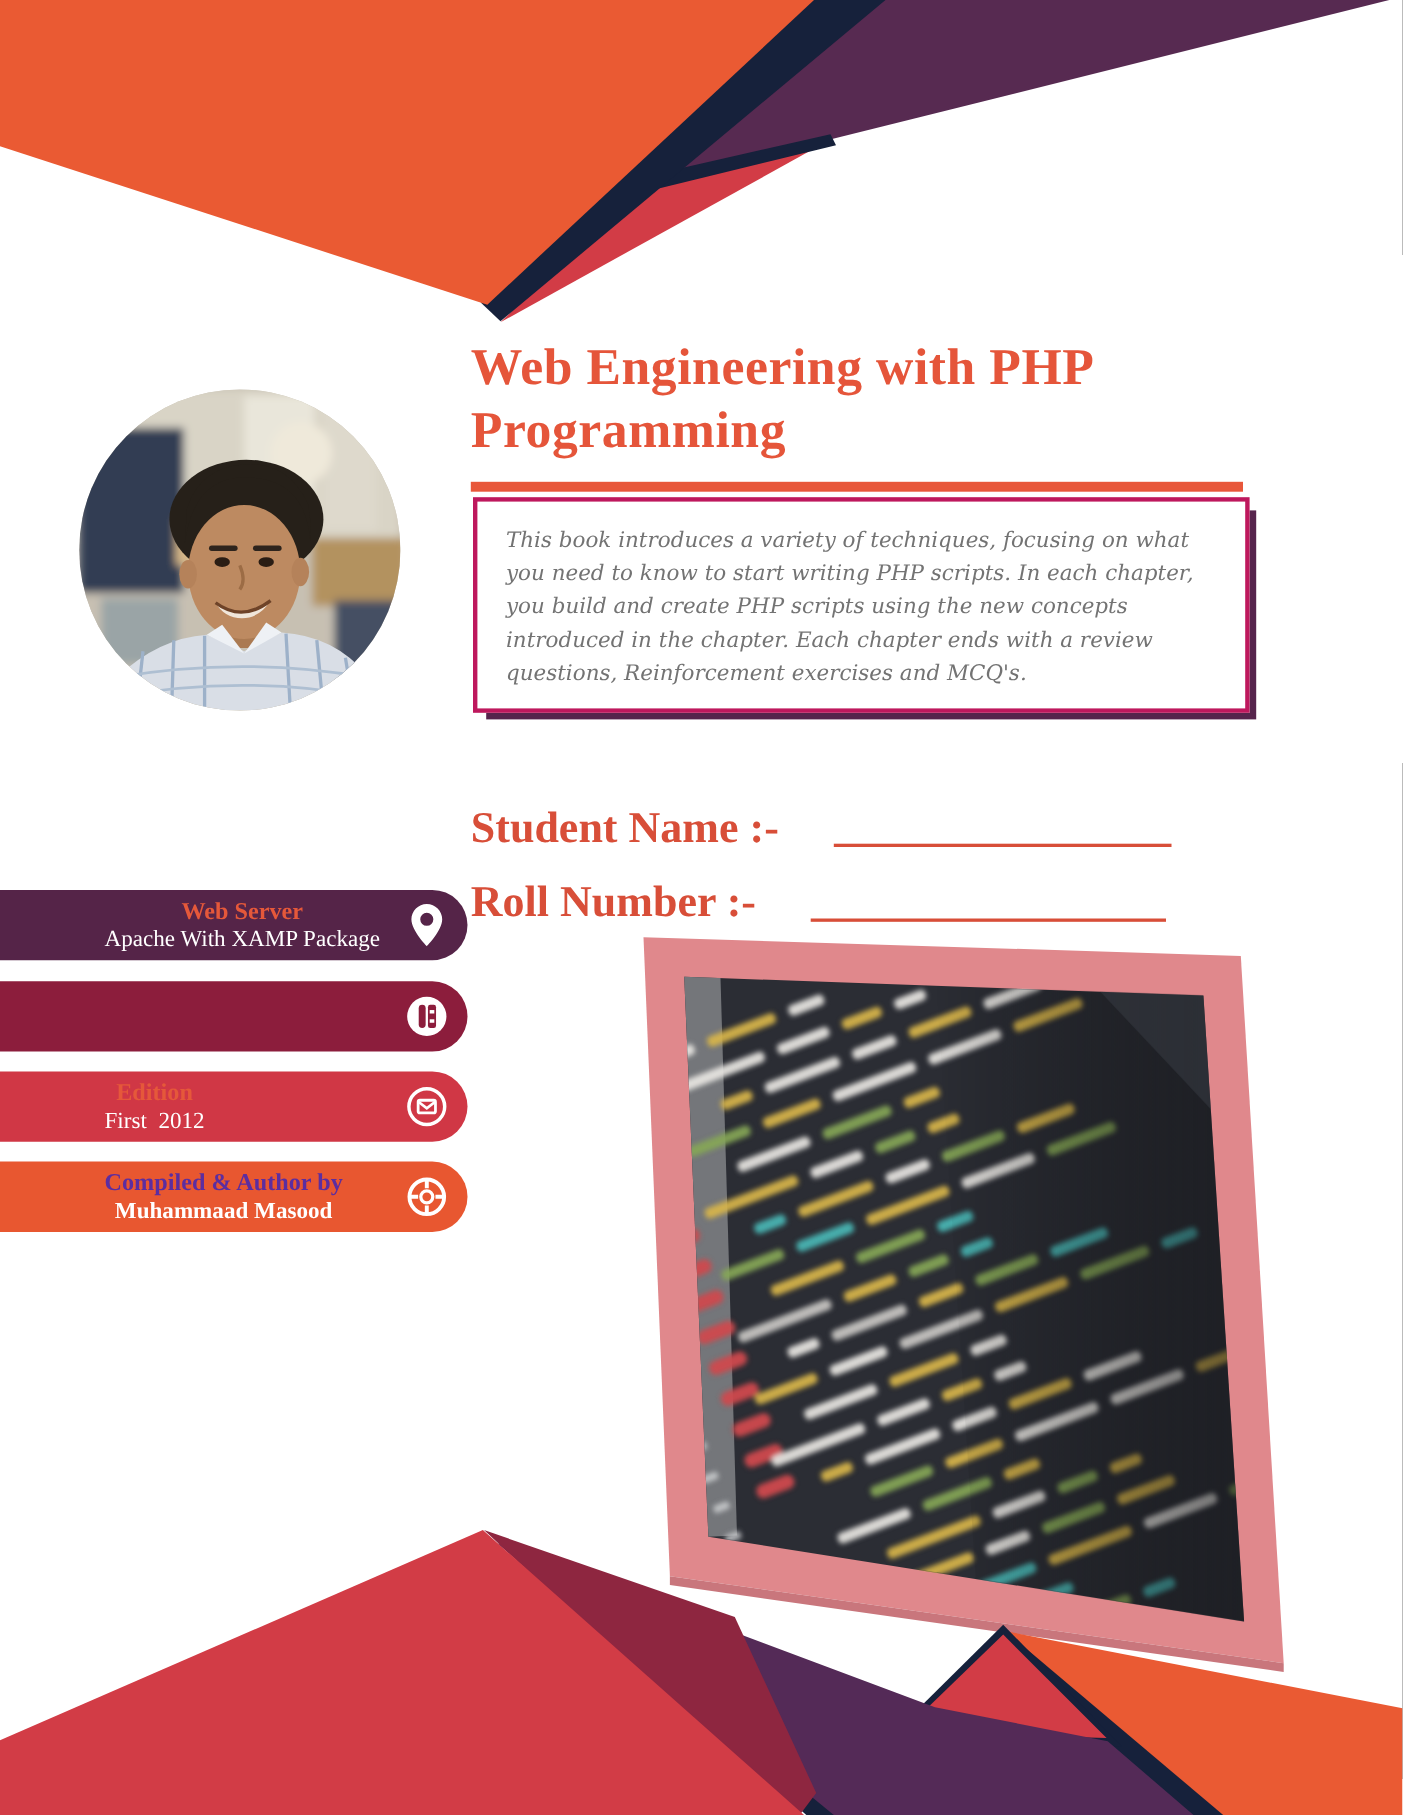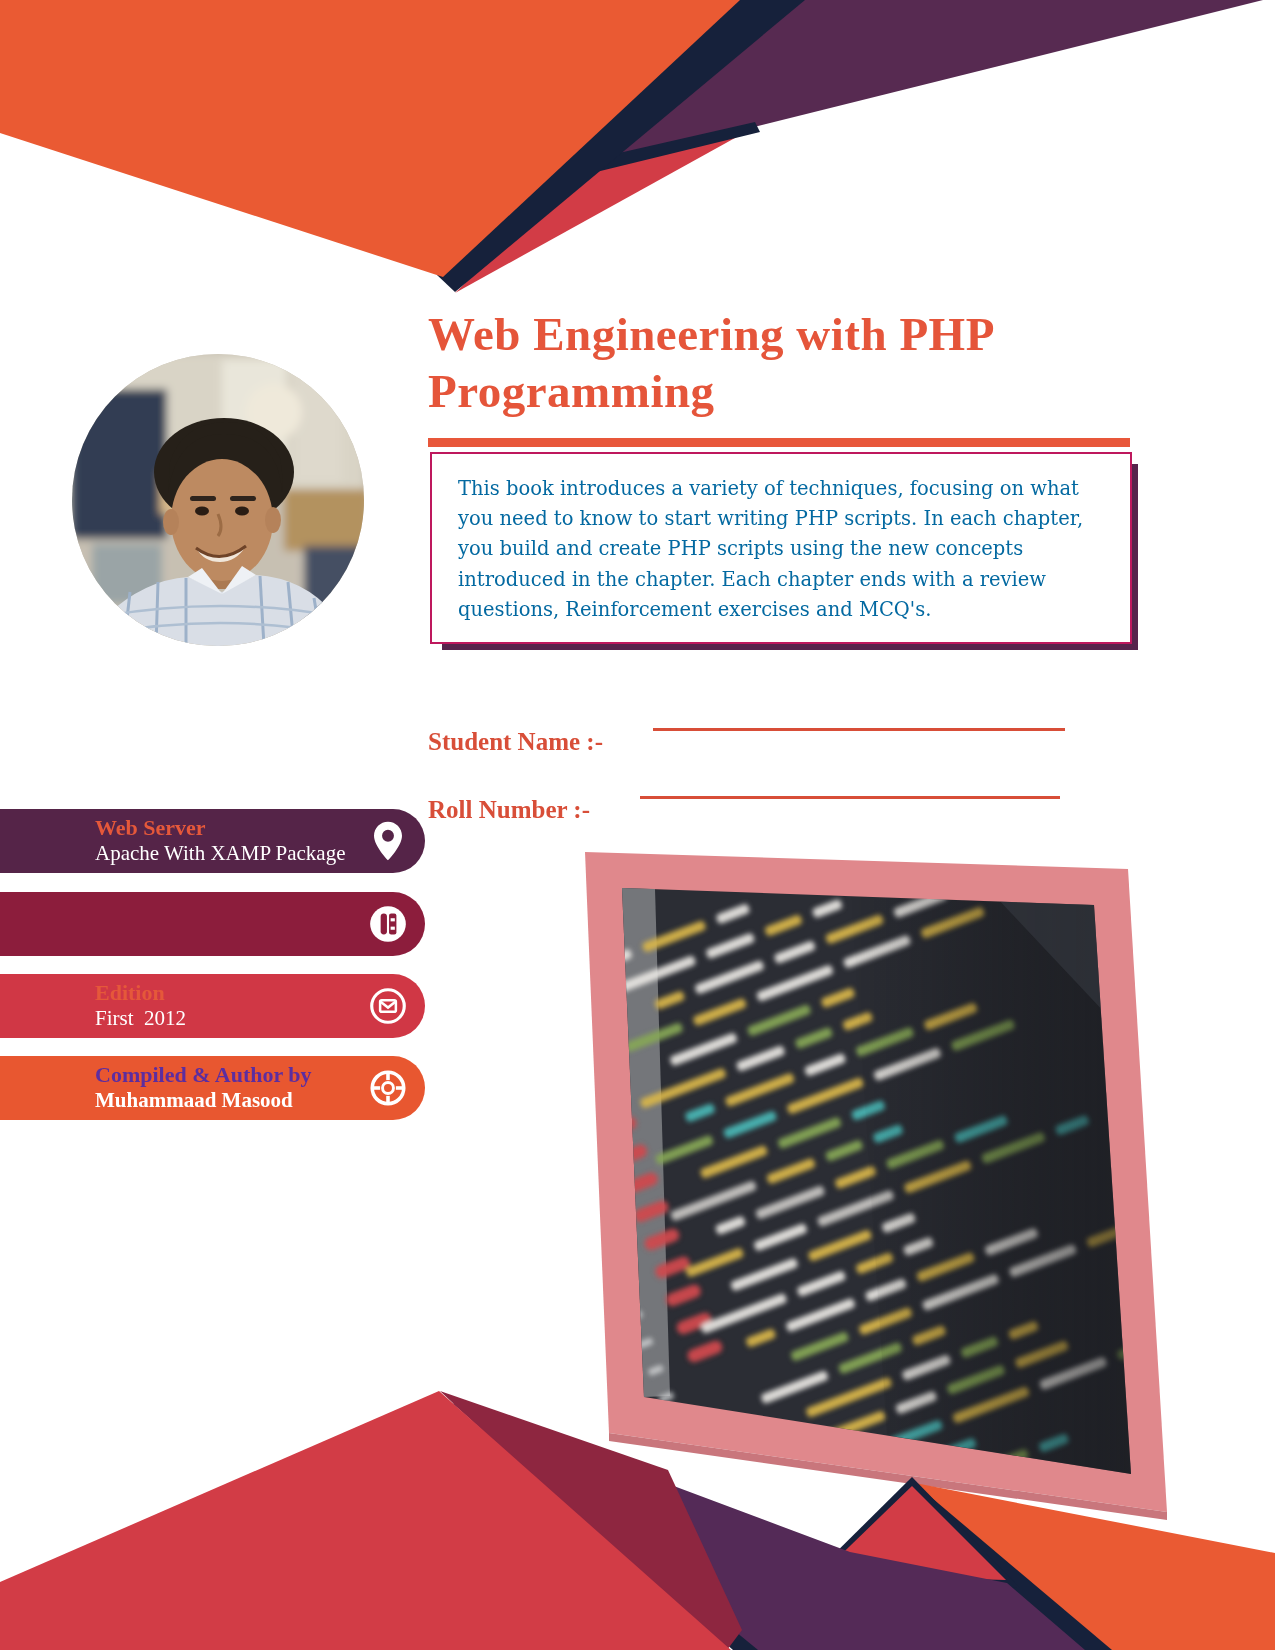--- a/index.html
+++ b/index.html
@@ -11,40 +11,40 @@
   .content{position:absolute;inset:0;z-index:2;}
 
   .title{
     position:absolute;left:428px;top:275px;width:640px;
     font-size:47px;font-weight:bold;line-height:1.2;letter-spacing:.5px;
     color:#e5553a;
   }
   .rule{position:absolute;left:428px;top:438px;width:702px;height:9px;background:#e8573a;}
   .desc-box{
     position:absolute;left:430px;top:452px;width:646px;height:130px;
-    border:2px solid #be185d;background:#fff;
+    border:4px solid #be185d;background:#fff;
     box-shadow:9px 9px 0 -3px #56244c;
     padding:20px 26px 38px 26px;
-    font-family:"DejaVu Serif",serif;
-    font-size:19.5px;line-height:1.55;color:#0369a1;
+    font-family:"DejaVu Serif",serif;font-style:italic;
+    font-size:19.5px;line-height:1.55;color:#737373;
   }
   .field{
-    position:absolute;left:428px;display:flex;align-items:flex-start;
-    font-size:25px;font-weight:bold;color:#d84e38;gap:48px;
+    position:absolute;left:428px;display:flex;align-items:flex-end;
+    font-size:40px;font-weight:bold;color:#d84e38;gap:48px;
   }
   .field .lbl{white-space:nowrap;}
   .field .fill{flex:1;border-bottom:3px solid #d84e38;margin-bottom:5px;margin-left:2px;}
   .field.student{top:728px;width:637px;}
   .field.roll{top:796px;width:632px;}
 
   .banner{
     position:absolute;left:0;width:425px;height:64px;
     border-radius:0 32px 32px 0;
   }
-  .banner .txt{position:absolute;left:95px;top:50%;transform:translateY(-50%);}
+  .banner .txt{position:absolute;left:95px;top:50%;transform:translateY(-50%);text-align:center;}
   .banner .t{font-size:22px;font-weight:bold;color:#e5583a;line-height:1.2;}
   .banner .s{font-size:21px;color:#ffffff;line-height:1.2;white-space:pre-wrap;}
   .banner.b1{top:809px;background:#552448;}
   .banner.b2{top:892px;background:#8c1d3c;}
   .banner.b3{top:974px;background:#d03745;}
   .banner.b4{top:1056px;background:#e85730;}
   .banner.b4 .t{color:#5c2da0;}
   .banner.b4 .s{font-weight:bold;}
   .banner .ic{position:absolute;right:16px;top:50%;transform:translateY(-50%);width:42px;height:42px;}
 

